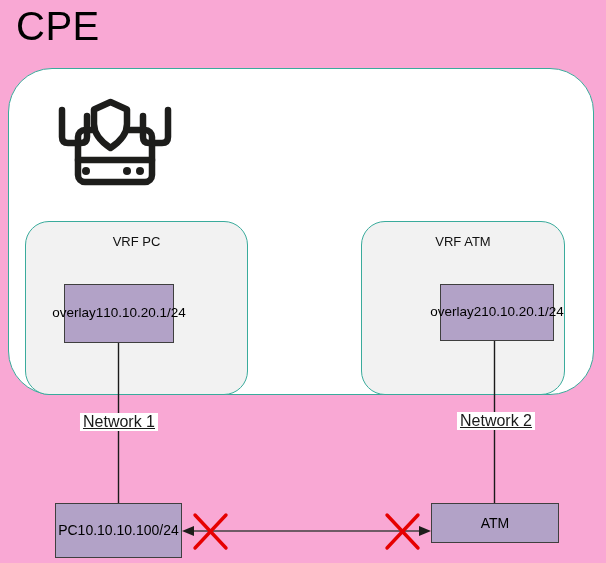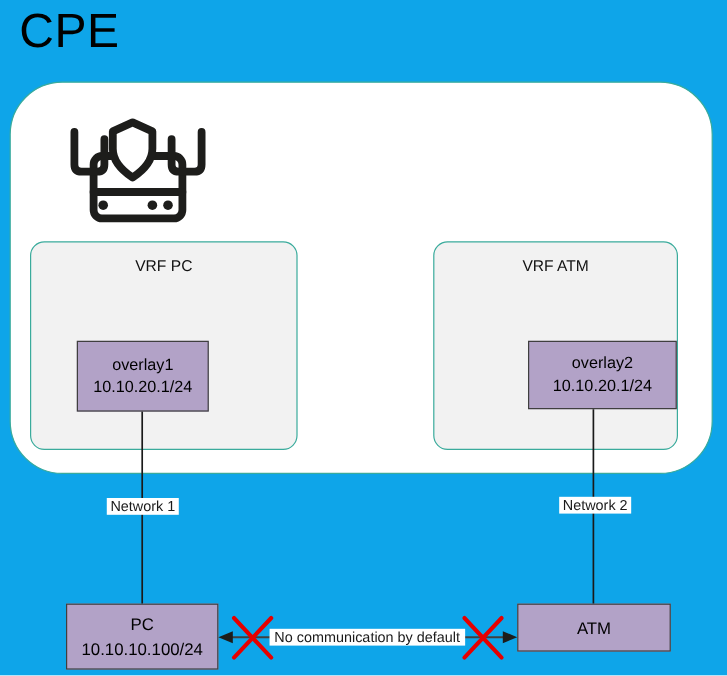--- a/index.html
+++ b/index.html
@@ -1,49 +1,50 @@
 <!DOCTYPE html>
 <html><head>
 <meta charset="utf-8">
 <style>
   html,body{margin:0;padding:0;background:#ffffff;}
   .canvas{
-    position:relative;width:606px;height:563px;background:#0ea5e9;overflow:hidden;
+    position:relative;width:606px;height:563px;background:#f9a8d4;overflow:hidden;
     font-family:"Liberation Sans","DejaVu Sans",sans-serif;color:#000000;
   }
   .abs{position:absolute;}
   .page-title{
     left:16px;top:4px;font-size:40px;line-height:1.1;color:#000000;letter-spacing:0.5px;
   }
   .cpe-box{
     left:8px;top:68px;width:586px;height:327px;background:#ffffff;
     border:1.5px solid #3aab9c;border-radius:44px;box-sizing:border-box;
   }
   .router-icon{left:52px;top:92px;width:126px;height:102px;}
   .vrf-box{
-    background:#f2f2f2;border:1.5px solid #3aab9c;border-radius:12px;box-sizing:border-box;
+    background:#f2f2f2;border:1.5px solid #3aab9c;border-radius:24px;box-sizing:border-box;margin-top:20px;
   }
   .vrf-pc{left:25px;top:201px;width:223px;height:174px;}
   .vrf-atm{left:361px;top:201px;width:204px;height:174px;}
   .vrf-label{margin-top:12px;text-align:center;font-size:13px;color:#111111;}
   .node{
     background:#b2a2c7;border:1.6px solid #3f3f3f;box-sizing:border-box;
-    display:flex;flex-direction:column;align-items:center;justify-content:center;
+    display:flex;flex-direction:row;align-items:center;justify-content:center;
     text-align:center;color:#000000;
   }
   .iface{font-size:13.5px;line-height:1.4;}
   .iface-1{left:64px;top:284px;width:110px;height:59px;}
-  .iface-2{left:440px;top:284px;width:124px;height:57px;}
+  .iface-2{left:440px;top:284px;width:114px;height:57px;}
   .host{font-size:14px;line-height:1.45;}
   .host-pc{left:55px;top:503px;width:127px;height:55px;justify-content:center;}
   .host-atm{left:431px;top:503px;width:128px;height:40px;}
   .connector-layer{left:0;top:0;width:606px;height:563px;pointer-events:none;}
   .float-label{
-    background:#ffffff;font-size:12px;color:#1a1a1a;padding:0 3px;white-space:nowrap;
+    background:#ffffff;font-size:16px;color:#1a1a1a;padding:0 3px;white-space:nowrap;
     transform:translate(-50%,-50%);
+    text-decoration:underline;
   }
   .net1-label{left:119px;top:422px;}
   .net2-label{left:496px;top:421px;}
   .note-label{left:306px;top:531px;padding:0 4px;}
 </style>
 </head>
 <body>
 
 <div class="canvas">
 
@@ -107,15 +108,14 @@
       <line x1="226" y1="515" x2="195" y2="548"></line>
     </g>
     <g stroke="#e60000" stroke-width="3.4" stroke-linecap="round">
       <line x1="387" y1="515" x2="418" y2="548"></line>
       <line x1="418" y1="515" x2="387" y2="548"></line>
     </g>
   </svg>
 
   <div class="abs float-label net1-label">Network 1</div>
   <div class="abs float-label net2-label">Network 2</div>
-  <div class="abs float-label note-label">No communication by default</div>
 
 </div>
 
 </body></html>

